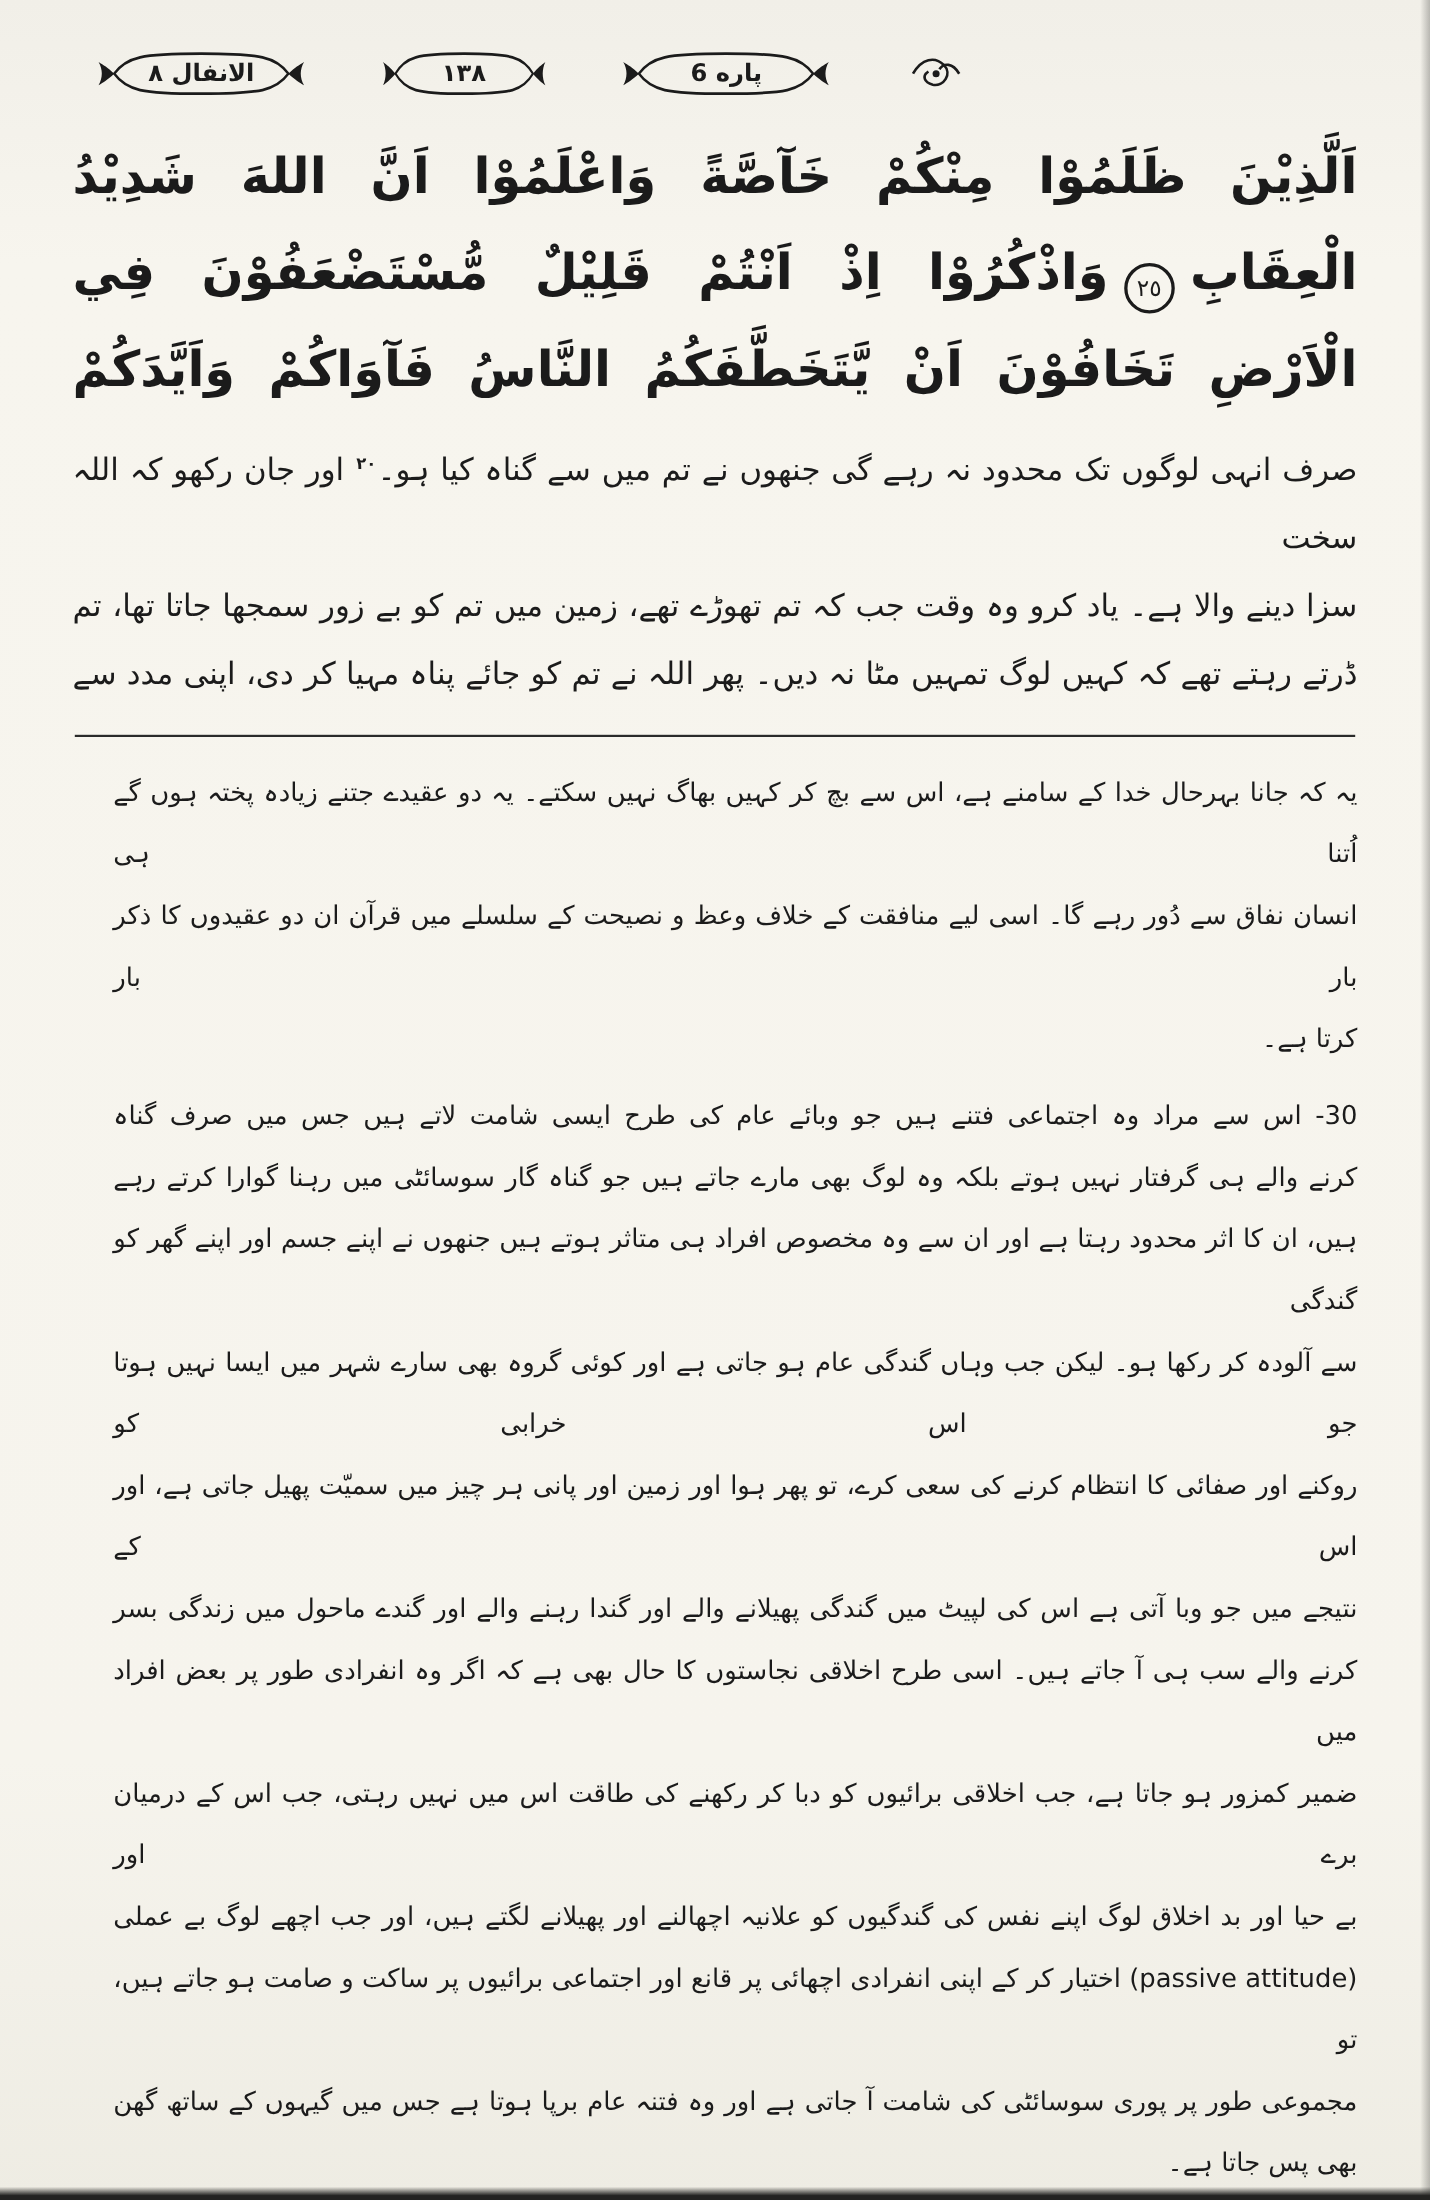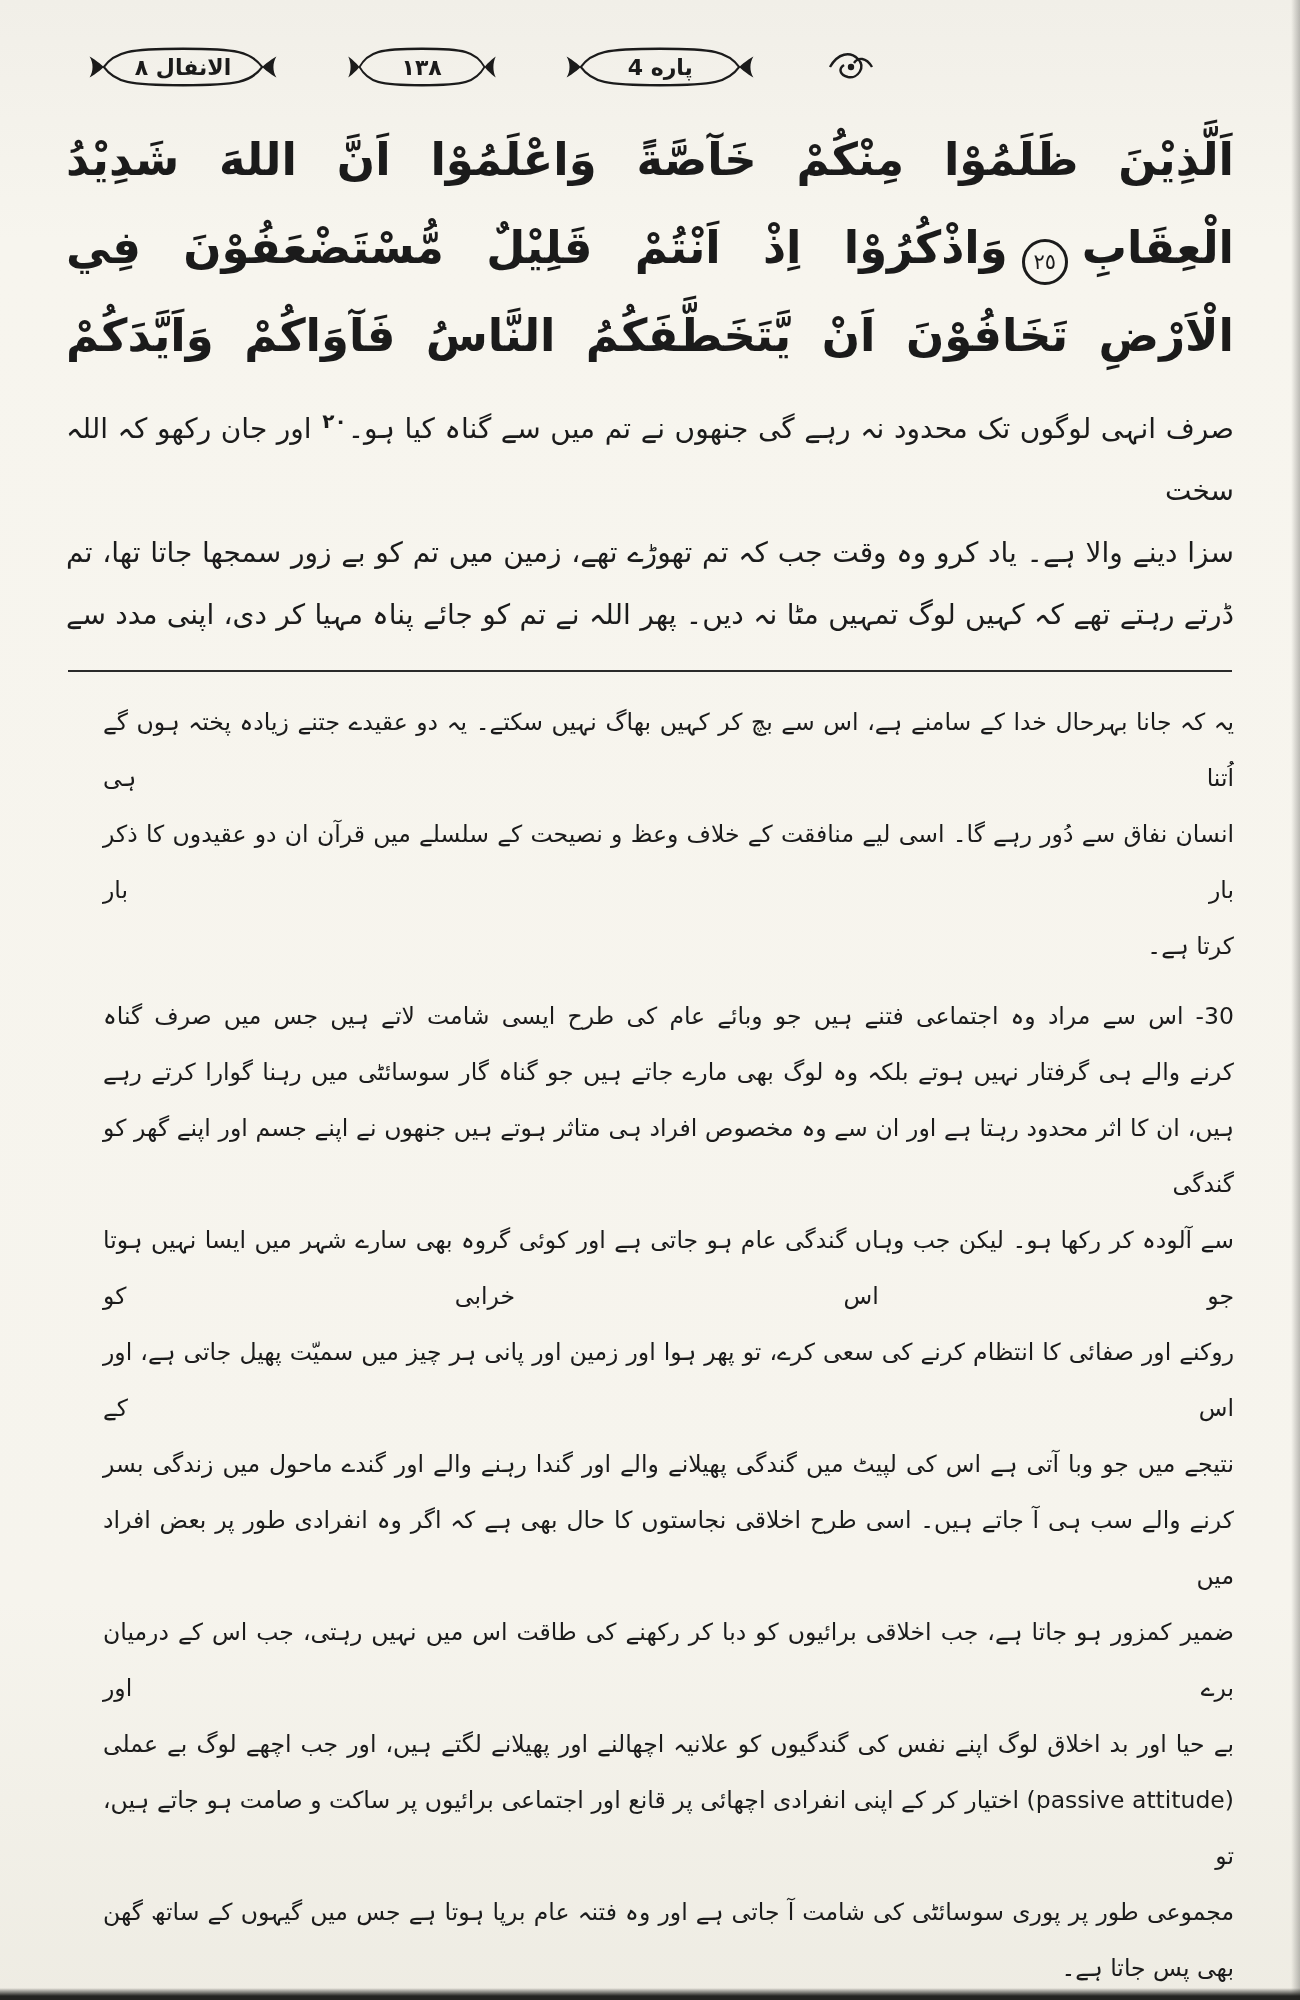--- a/index.html
+++ b/index.html
@@ -41,21 +41,21 @@
   .q-line { text-align: justify; text-align-last: justify; white-space: normal; }
   .ayah-marker {
     display: inline-flex; align-items: center; justify-content: center;
     width: 46px; height: 46px; border: 3px solid #1b1b1b; border-radius: 50%;
     font-size: 21px; font-weight: normal; vertical-align: -6px; margin: 0 14px;
   }
 
   
   .translation { font-size: 28px; line-height: 62px; margin-bottom: 6px; }
   .t-line { text-align: justify; text-align-last: justify; }
-  .note-ref { font-size: 20px; font-weight: bold; vertical-align: super; margin: 0 1px; }
+  .note-ref { font-size: 15px; font-weight: bold; vertical-align: super; margin: 0 1px; }
 
   
   .divider { border: none; border-top: 2px solid #2a2a2a; margin: 18px 2px 22px 2px; }
 
   
   .commentary { font-size: 23.5px; line-height: 56px; }
   .c-line { text-align: justify; text-align-last: justify; margin-left: 37px; }
   .c-line.last-line { text-align-last: right; }
   .para + .para { margin-top: 14px; }
   .para-note20 div.c-line:first-of-type,
@@ -92,21 +92,21 @@
       </svg>
       <span class="cartouche-text">۱۳۸</span>
     </div>
 
     <div class="cartouche w-para">
       <svg viewBox="0 0 240 48" preserveAspectRatio="none">
         <path d="M20,24 C34,8 52,5 120,5 C188,5 206,8 220,24 C206,40 188,43 120,43 C52,43 34,40 20,24 Z" fill="none" stroke="#1b1b1b" stroke-width="2.6"></path>
         <path d="M20,24 C12,18 8,16 2,13 C7,20 7,28 2,35 C8,32 12,30 20,24 Z" fill="#1b1b1b"></path>
         <path d="M220,24 C228,18 232,16 238,13 C233,20 233,28 238,35 C232,32 228,30 220,24 Z" fill="#1b1b1b"></path>
       </svg>
-      <span class="cartouche-text">پاره 4</span>
+      <span class="cartouche-text">پاره 6</span>
     </div>
 
     <svg class="fleuron" viewBox="0 0 54 40">
       <path d="M6,20 C14,6 26,4 34,12 C42,20 34,32 24,30 C16,28 14,22 20,18" fill="none" stroke="#1b1b1b" stroke-width="2.4"></path>
       <path d="M48,20 C42,10 34,10 30,16" fill="none" stroke="#1b1b1b" stroke-width="2.4"></path>
       <circle cx="27" cy="20" r="3.2" fill="#1b1b1b"></circle>
     </svg>
   </header>
 
   <section class="quran">

